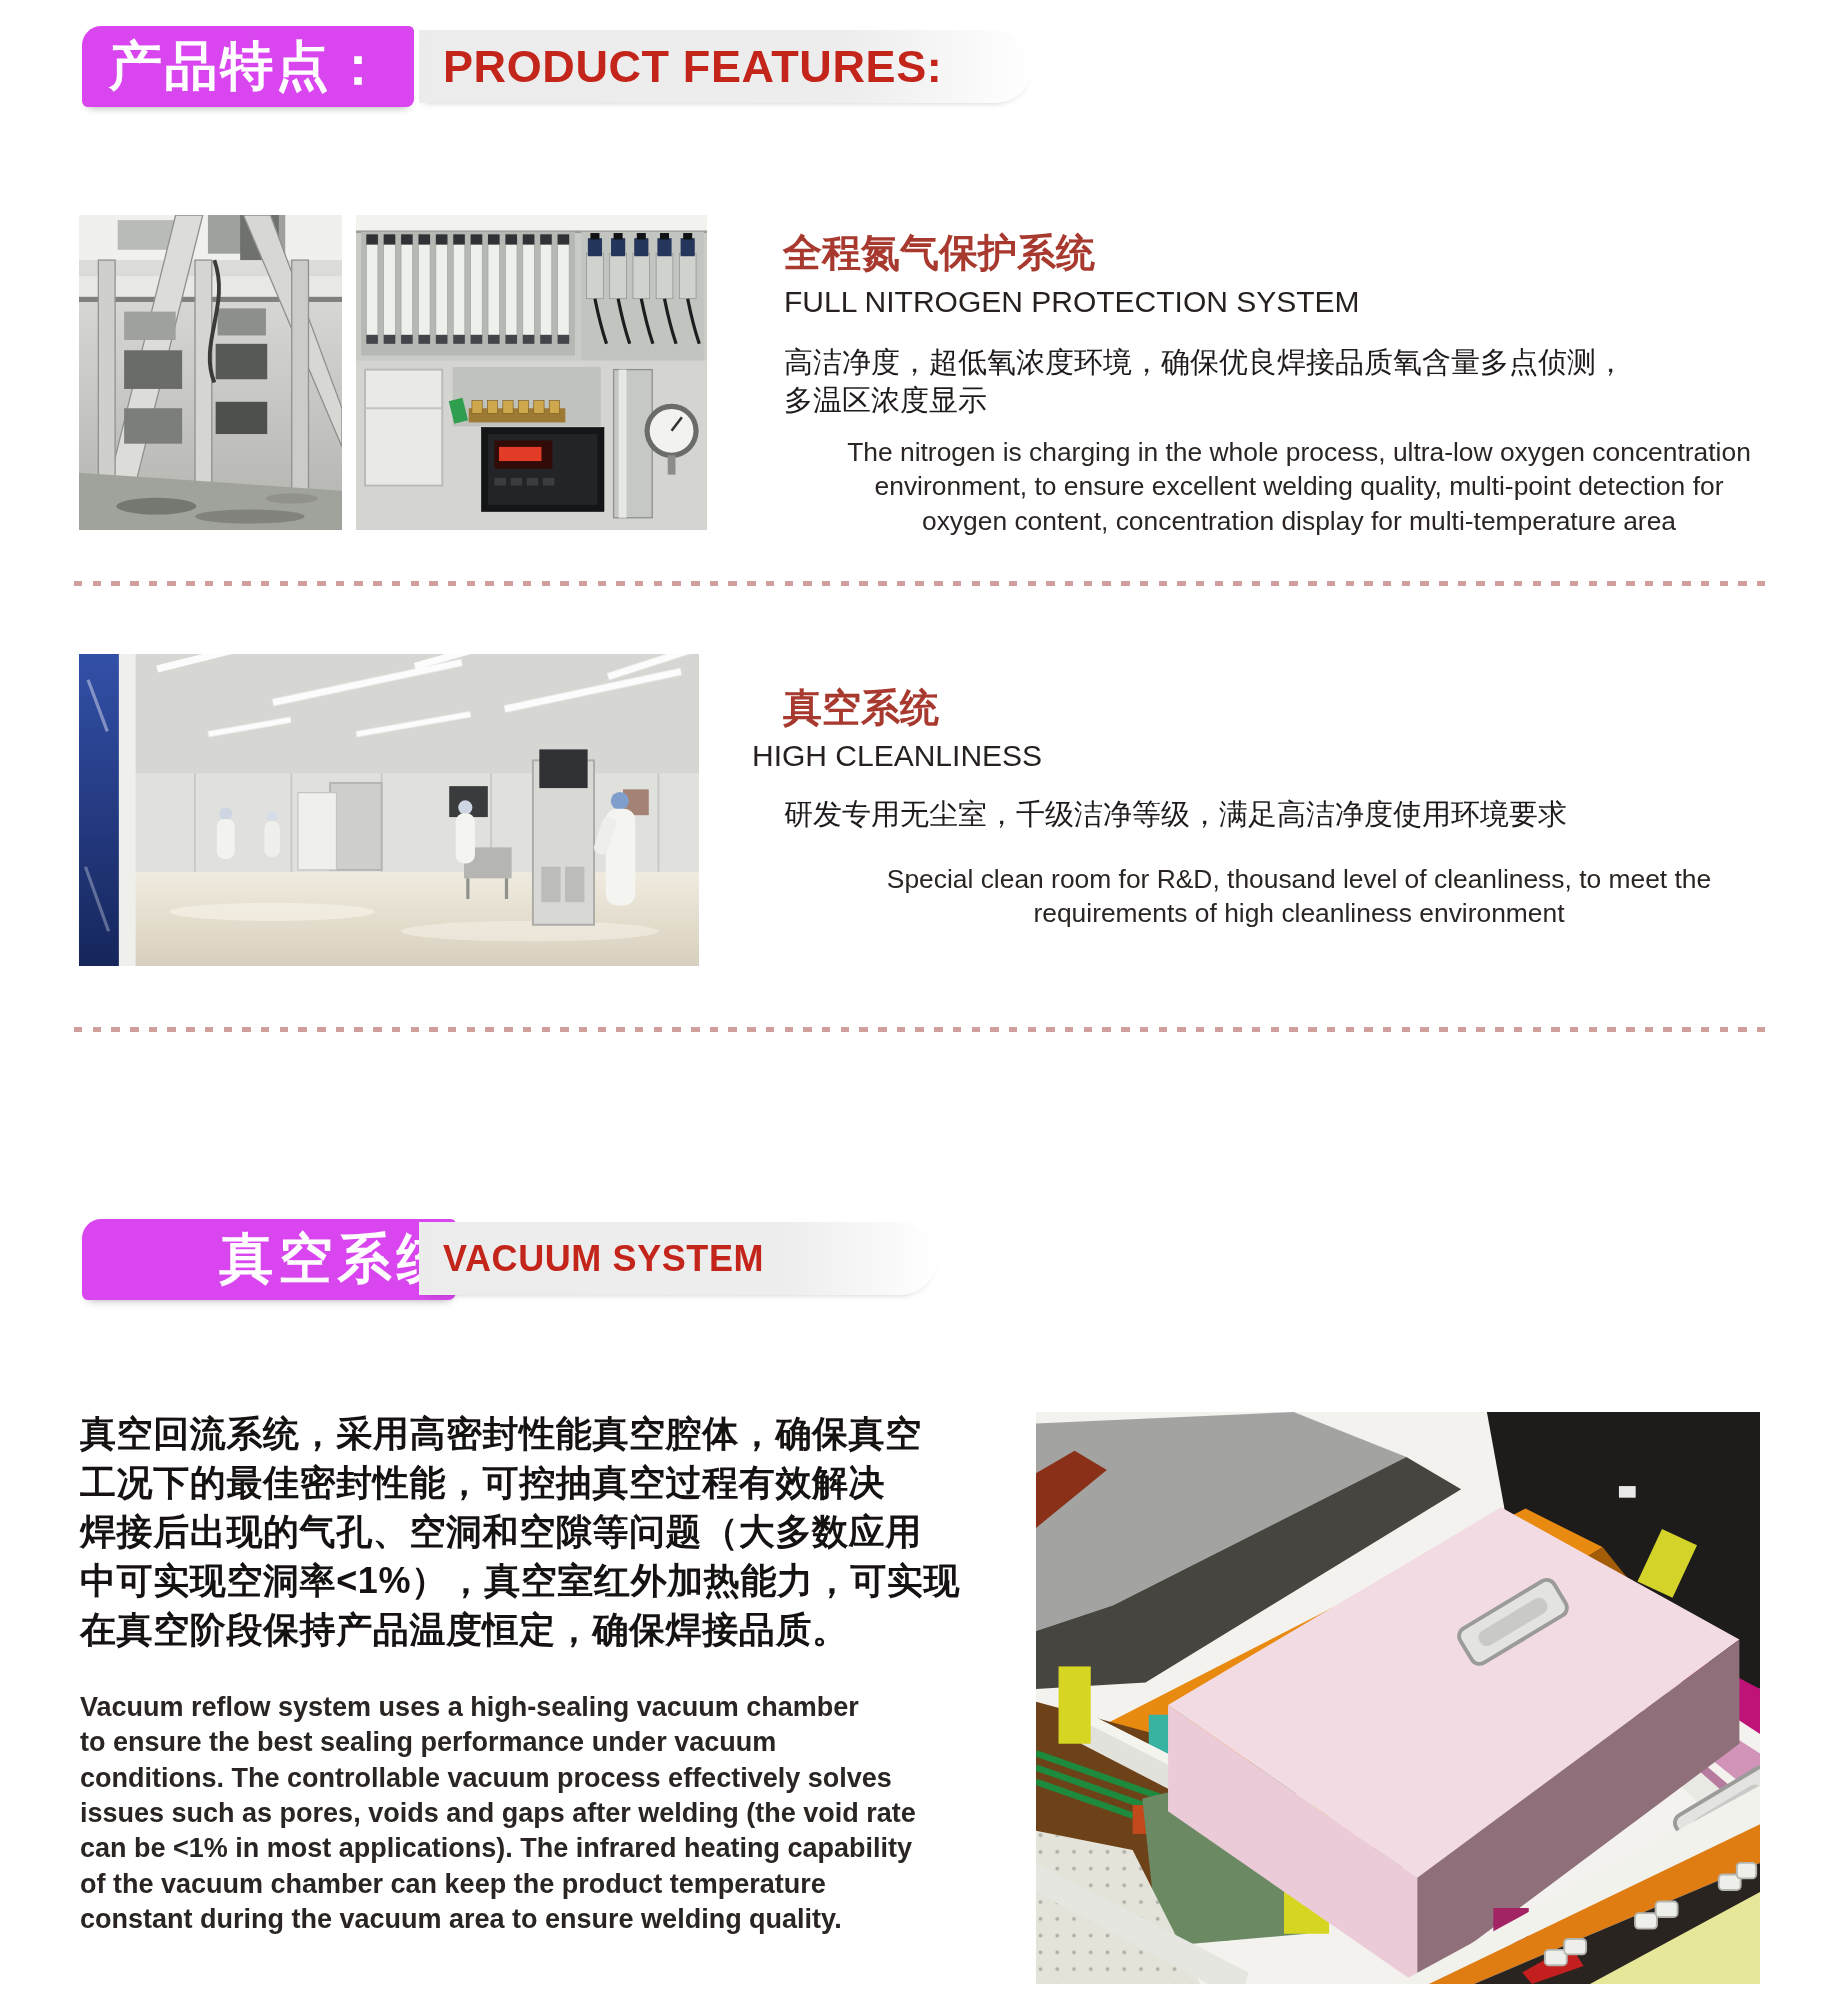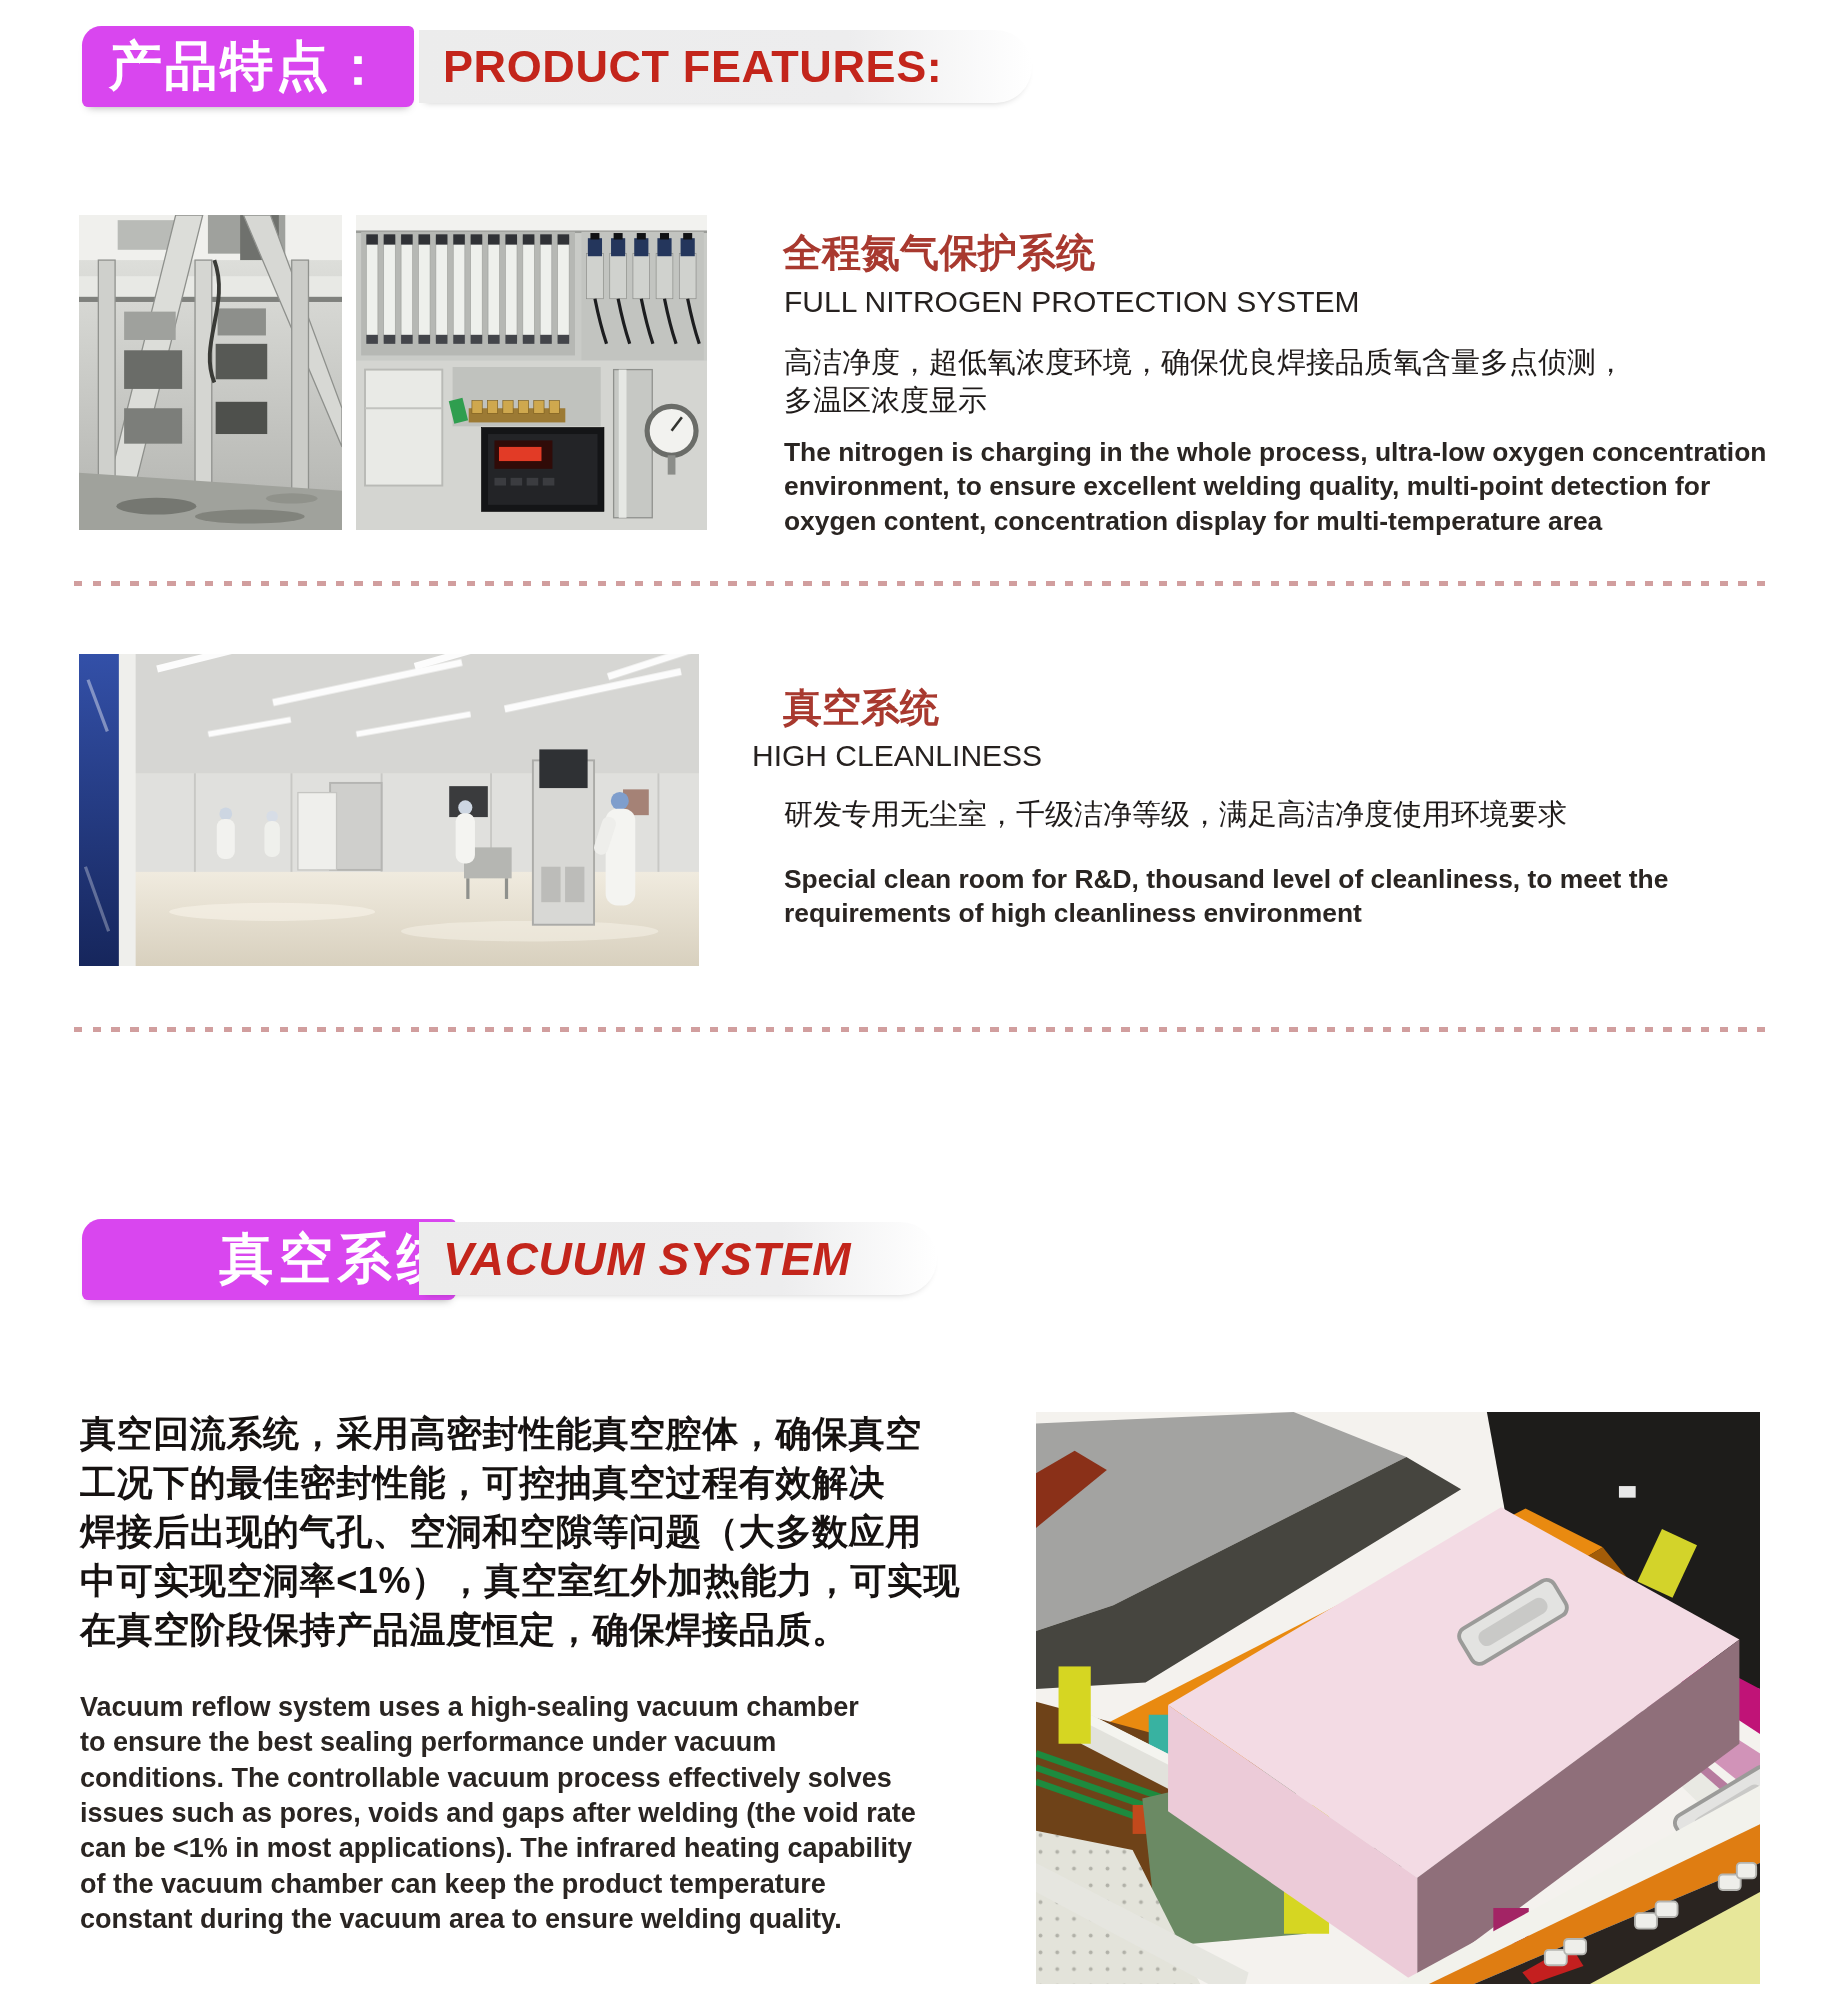--- a/index.html
+++ b/index.html
@@ -29,27 +29,27 @@
   }
   .banner-gray .en{
     color:#c3251b;font-weight:700;letter-spacing:0.6px;
     padding-left:24px;white-space:nowrap;
   }
   #banner1-red{left:82px;top:26px;width:332px;height:81px;font-size:53px;letter-spacing:2.6px;}
   #banner1-gray{left:419px;top:30px;width:613px;height:73px;}
   #banner1-gray .en{font-size:45px;}
   #banner2-red{left:82px;top:1219px;width:374px;height:81px;font-size:54px;letter-spacing:5.2px;justify-content:flex-end;}
   #banner2-gray{left:419px;top:1222px;width:518px;height:73px;}
-  #banner2-gray .en{font-size:46px;font-style:italic;}
+  #banner2-gray .en{font-size:36px;}
 
   
   .t-zh{color:#a8392f;font-weight:700;font-size:39px;line-height:1.1;white-space:nowrap;}
   .t-en{color:#26211f;font-weight:400;font-size:30px;line-height:1.1;white-space:nowrap;}
   .b-zh{color:#1f1b1a;font-weight:500;font-size:29px;line-height:1.32;white-space:pre-line;}
-  .b-en{color:#2a2522;font-weight:700;font-size:26.4px;line-height:1.3;white-space:pre-line;}
+  .b-en{color:#2a2522;font-weight:400;font-size:26.4px;line-height:1.3;white-space:pre-line;text-align:center;}
 
   #f1-title-zh{left:783px;top:232px;}
   #f1-title-en{left:784px;top:285px;}
   #f1-body-zh{left:784px;top:343px;width:1005px;}
   #f1-body-en{left:784px;top:435px;width:1030px;}
 
   #f2-title-zh{left:783px;top:687px;}
   #f2-title-en{left:752px;top:739px;text-align:right;}
   #f2-body-zh{left:784px;top:795px;width:1005px;}
   #f2-body-en{left:784px;top:862px;width:1030px;}

